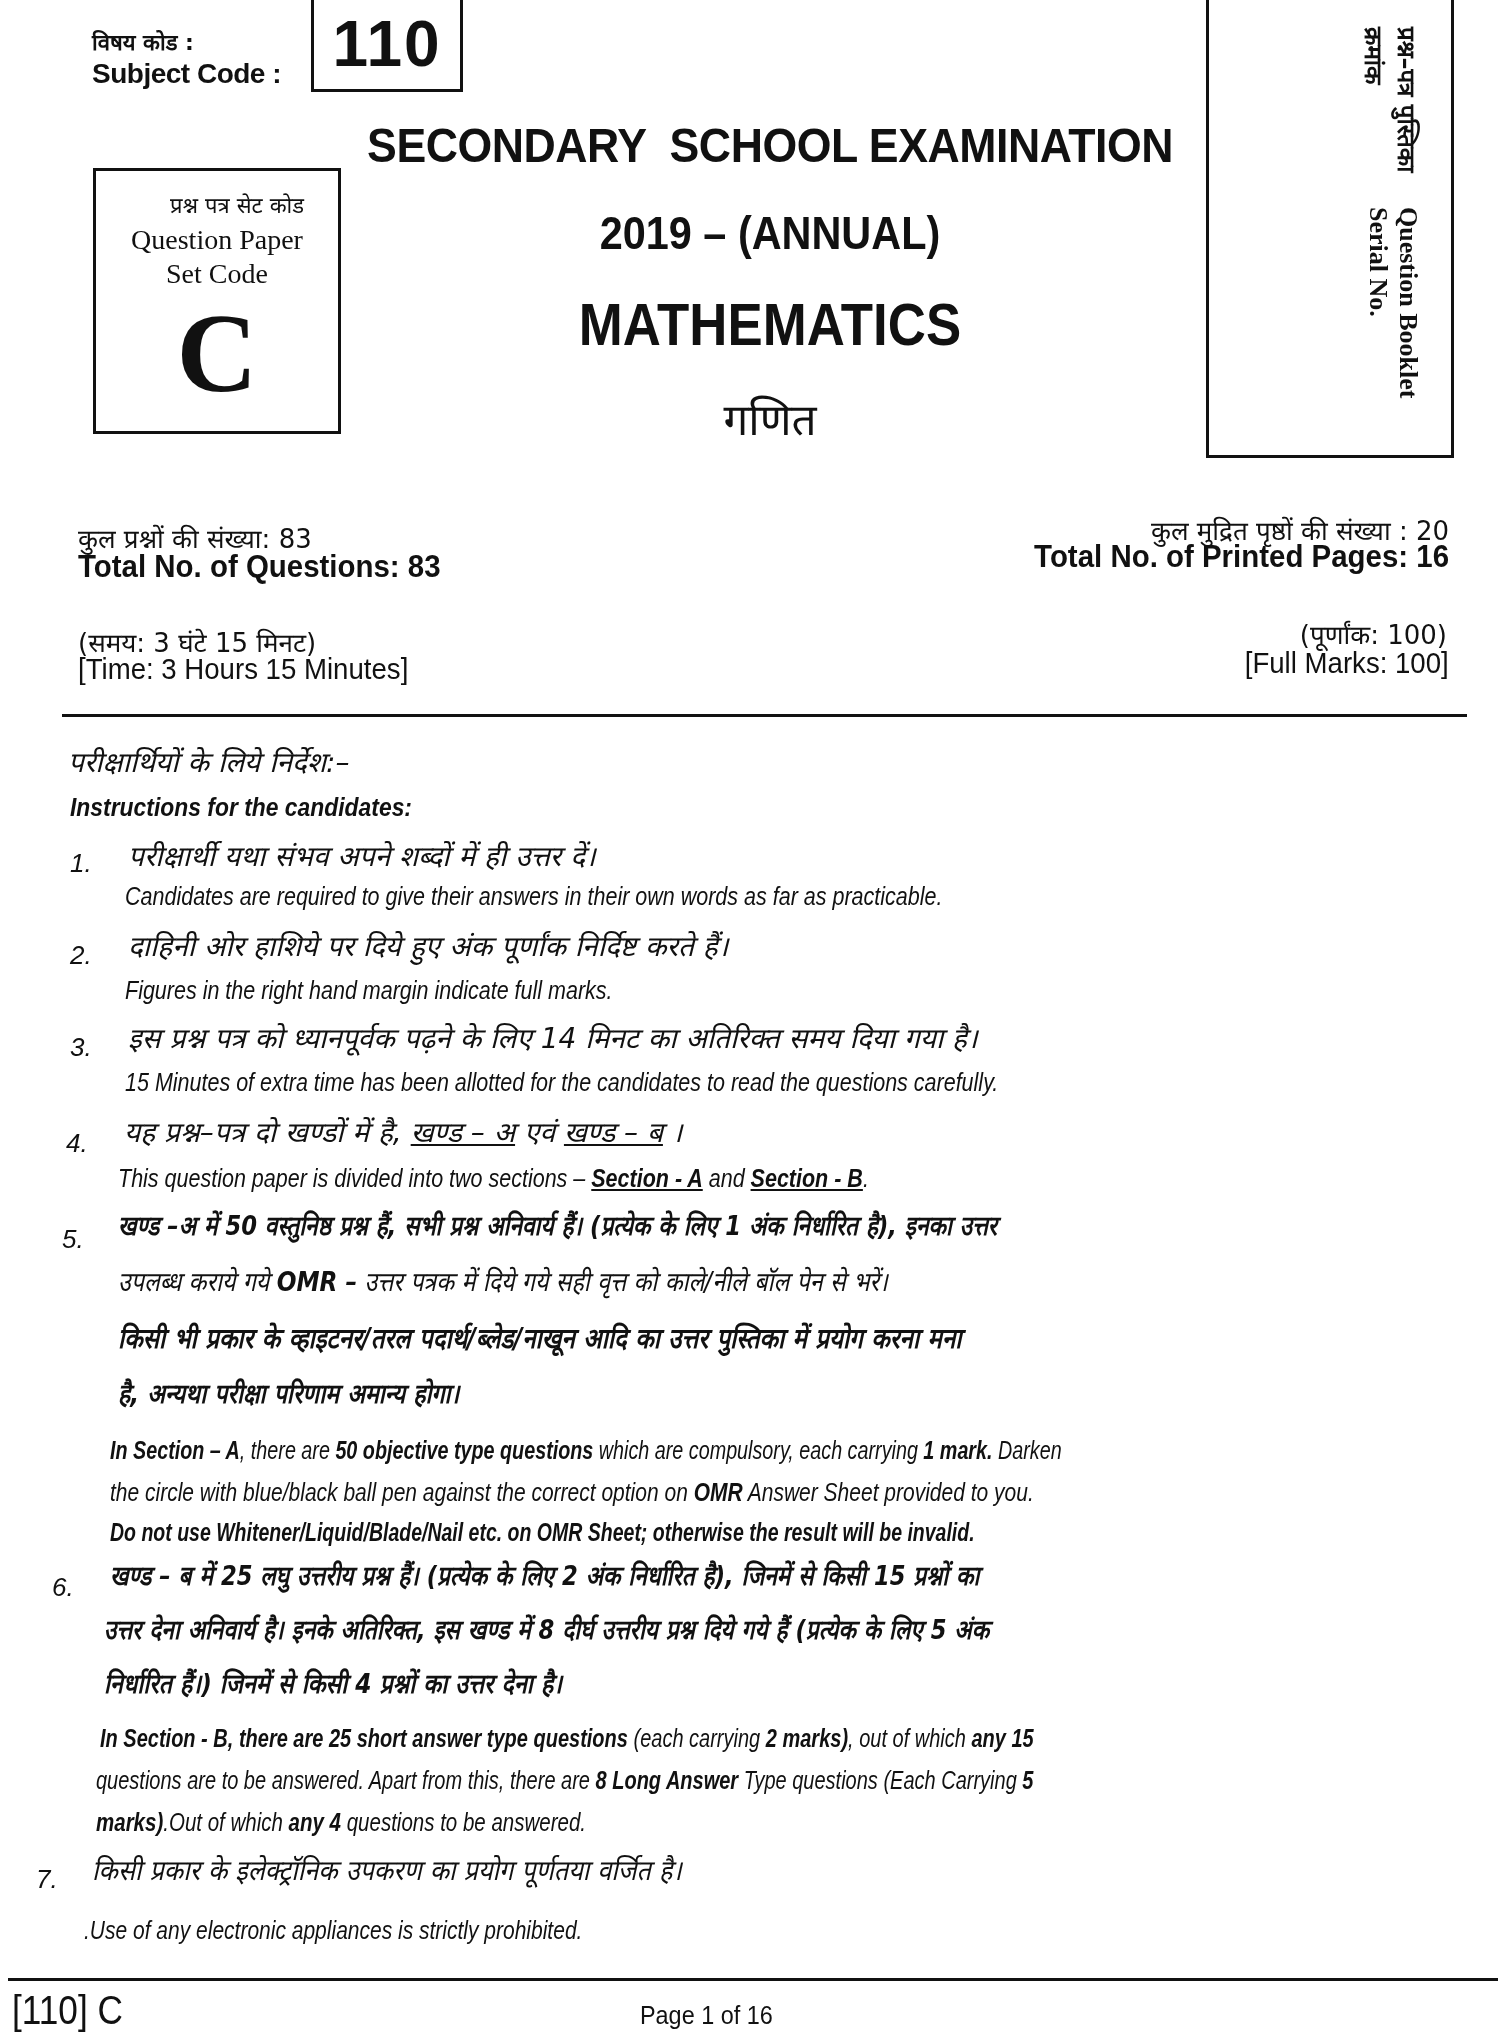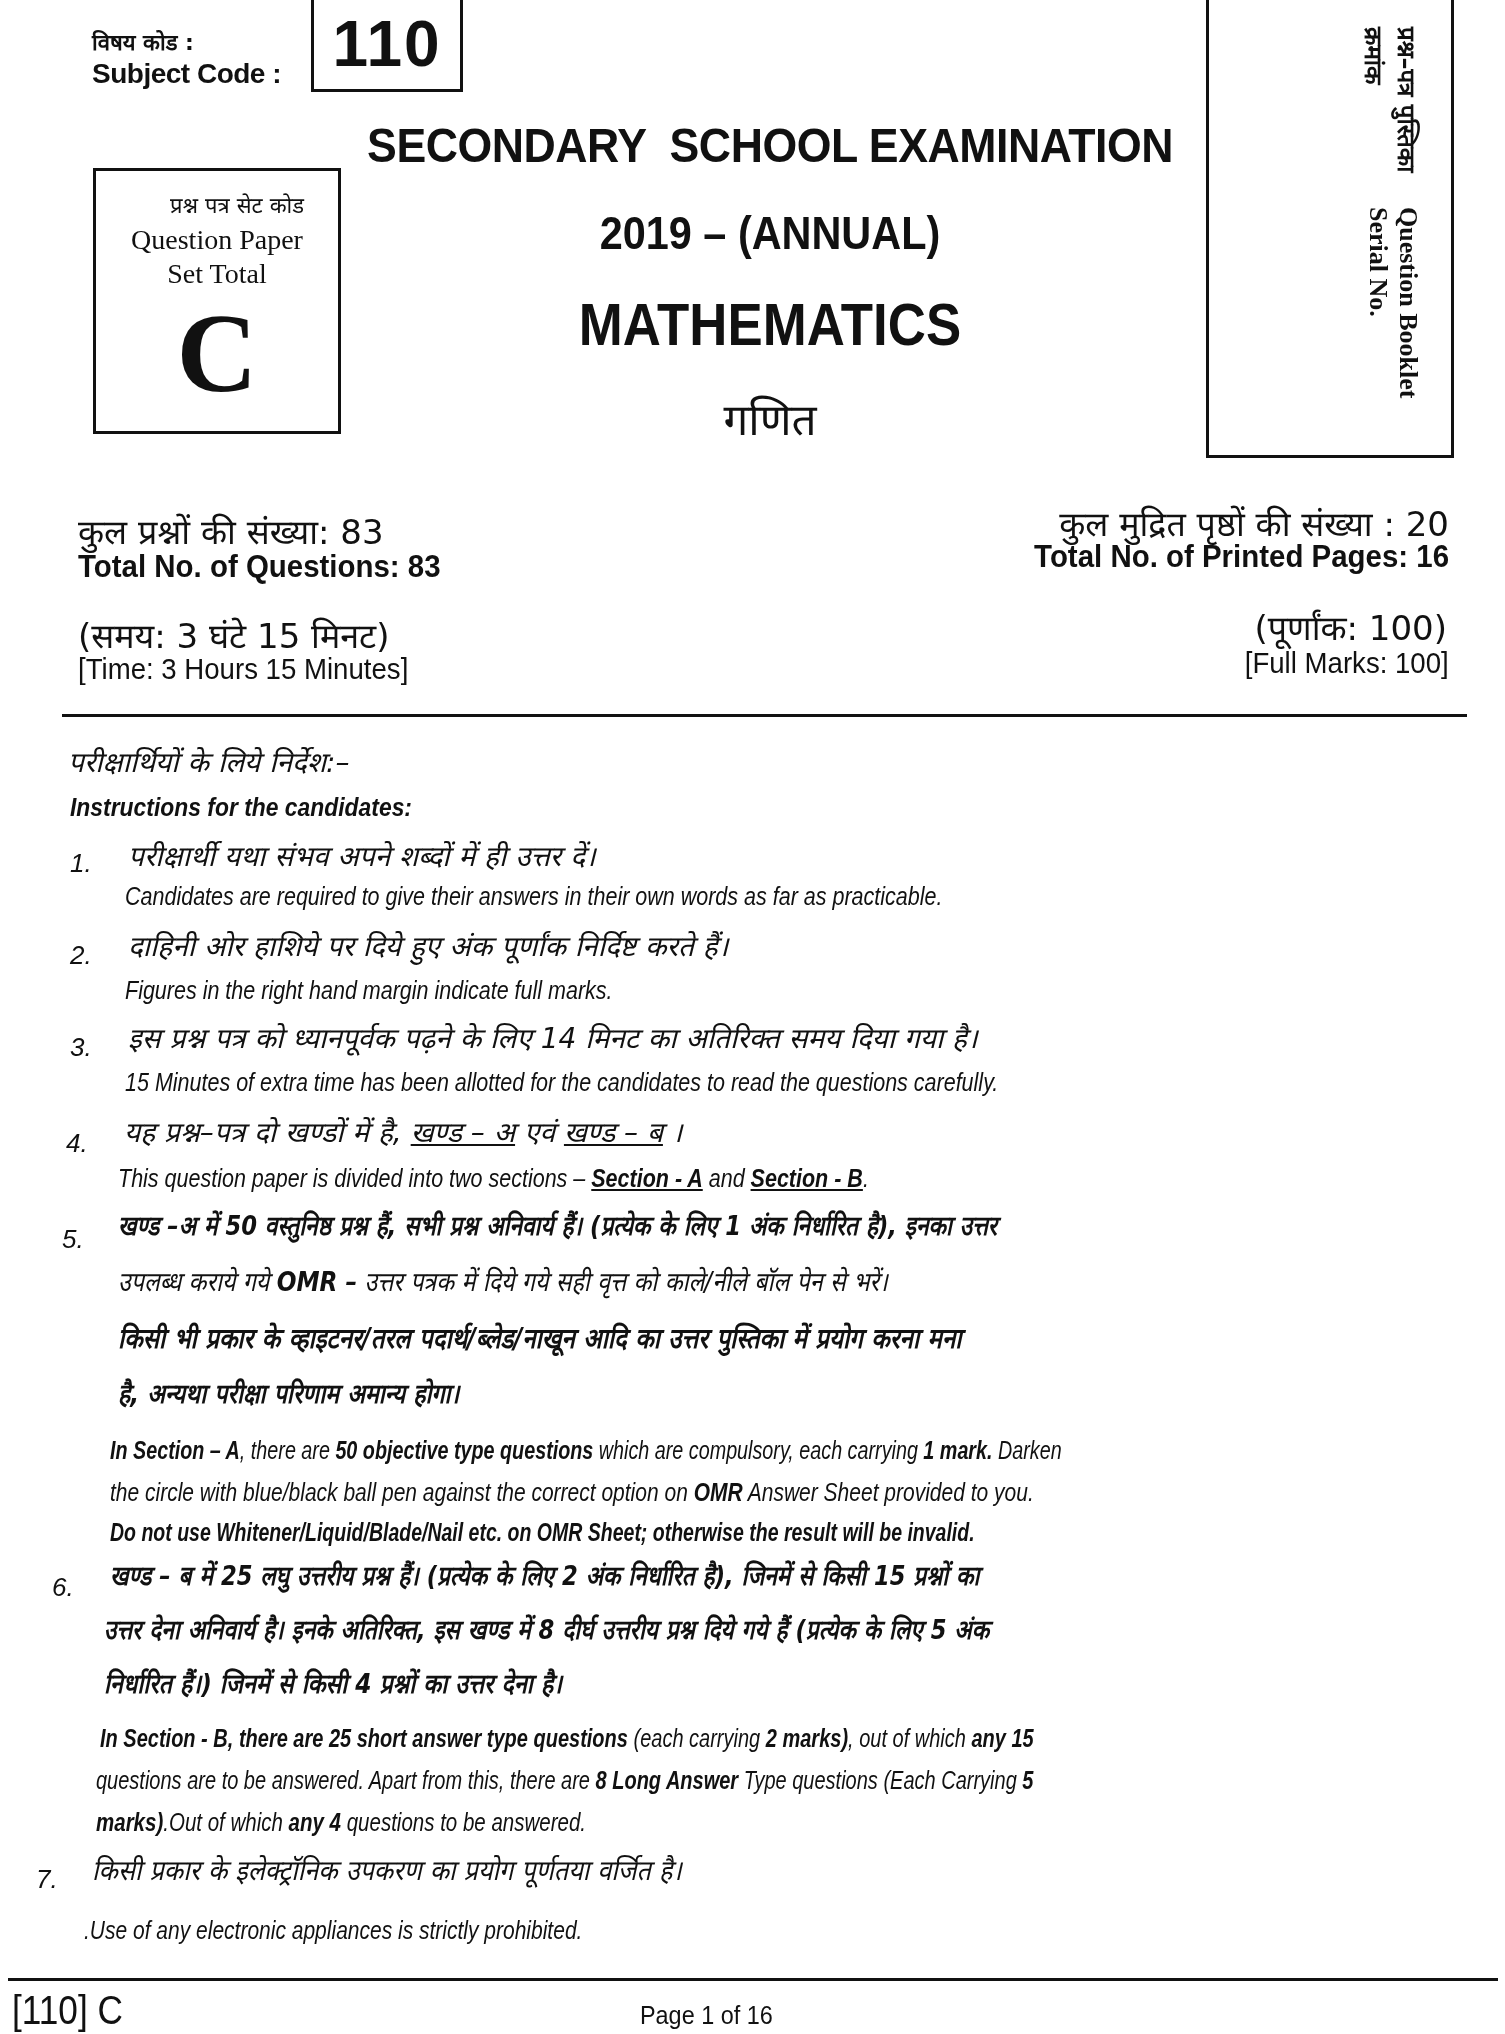--- a/index.html
+++ b/index.html
@@ -47,21 +47,21 @@
   #serial-en { font-size: 26px; font-weight: bold; }
 
   
   .center-title { left: 330px; width: 880px; text-align: center; font-weight: bold; }
   #exam-title { top: 118px; font-size: 48px; letter-spacing: -0.5px; transform: scaleX(0.93); }
   #exam-year { top: 206px; font-size: 46px; transform: scaleX(0.9); }
   #subject-en { top: 290px; font-size: 60px; transform: scaleX(0.88); }
   #subject-hi { top: 388px; font-size: 44px; font-weight: normal; }
 
   
-  .meta-hi { font-size: 34px; }
+  .meta-hi { font-size: 26px; margin-top: 12px; }
   .meta-en-b { font-size: 32px; font-weight: bold; transform-origin: left; }
   .meta-en { font-size: 30px; }
   #q-count-hi { left: 78px; top: 508px; }
   #q-count-en { left: 78px; top: 548px; transform: scaleX(0.92); }
   #time-hi { left: 78px; top: 612px; }
   #time-en { left: 78px; top: 652px; transform: scaleX(0.92); transform-origin: left; }
   #pages-hi { right: 56px; top: 500px; text-align: right; }
   #pages-en { right: 56px; top: 538px; text-align: right; transform: scaleX(0.92); transform-origin: right; }
   #marks-hi { right: 58px; top: 604px; text-align: right; }
   #marks-en { right: 56px; top: 646px; text-align: right; transform: scaleX(0.92); transform-origin: right; }
@@ -88,21 +88,21 @@
 
 <div class="abs hi" id="subject-label-hi">विषय कोड :</div>
 <div class="abs" id="subject-label-en">Subject Code :</div>
 <div class="abs" id="subject-code-box">
   <span id="subject-code-value">110</span>
 </div>
 
 <div class="abs serif" id="set-code-box">
   <div class="hi" id="set-code-hi">प्रश्न पत्र सेट कोड</div>
   <div id="set-code-en1">Question Paper</div>
-  <div id="set-code-en2">Set Total</div>
+  <div id="set-code-en2">Set Code</div>
   <div id="set-code-letter">C</div>
 </div>
 
 <div class="abs" id="serial-box">
   <div id="serial-text">
     <span class="hi" id="serial-hi">प्रश्न–पत्र पुस्तिका क्रमांक</span>
     <span class="serif" id="serial-en">Question Booklet Serial No.</span>
   </div>
 </div>
 

